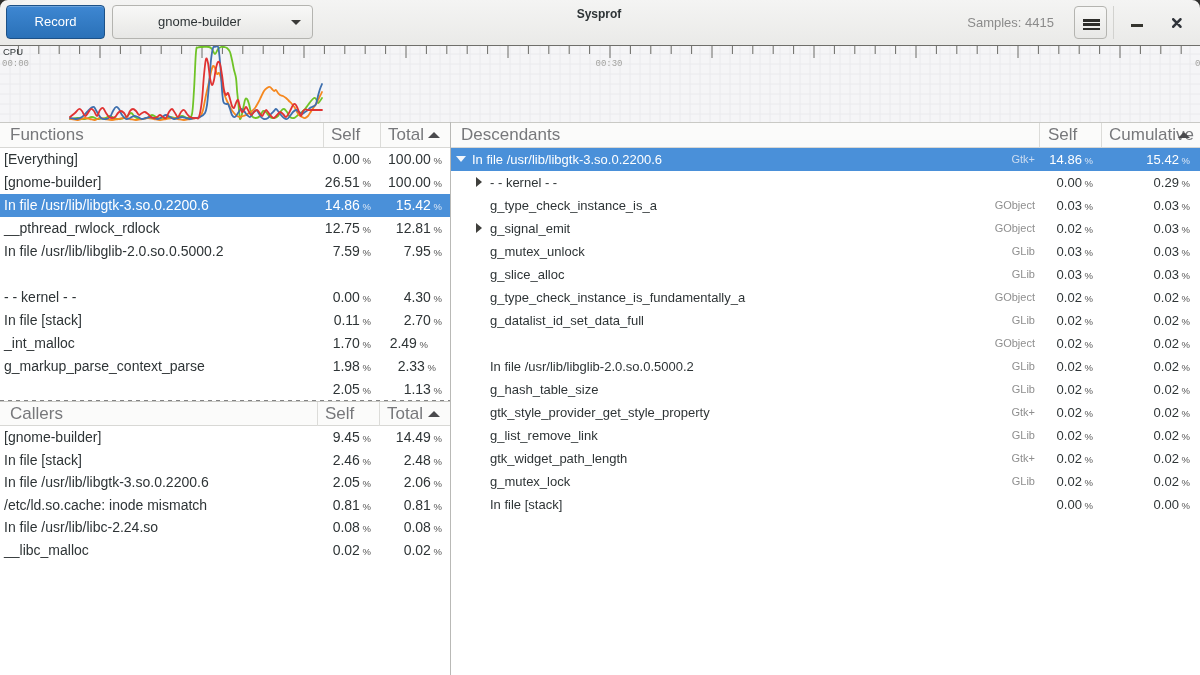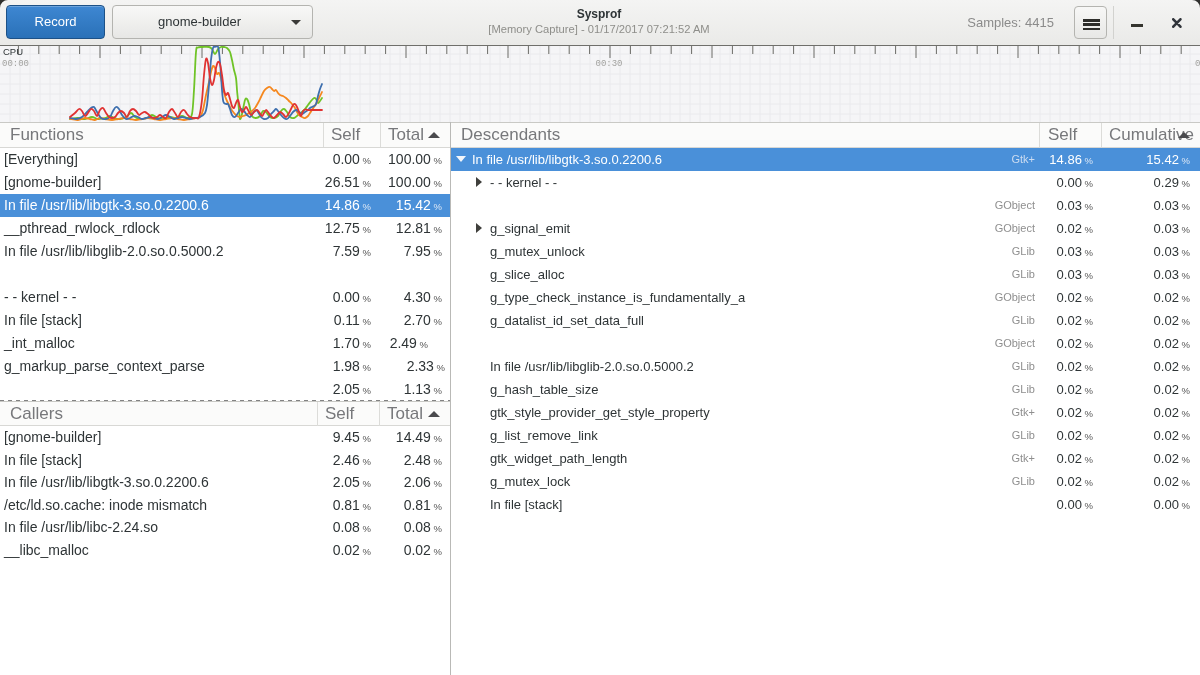--- a/index.html
+++ b/index.html
@@ -67,21 +67,20 @@
   border-left:6.5px solid #3f3f3c; }
 .dash { position:absolute; left:0; top:278px; width:450px; height:1px;
   background:repeating-linear-gradient(to right,#828282 0 4px,transparent 4px 8px); }
 </style></head>
 <body>
 <div class="win">
   <div class="hb">
     <div class="btn combo">gnome-builder<span class="arr"></span></div>
     <div class="btn rec">Record</div>
     <div class="title">Sysprof</div>
-    <div class="subtitle">[Memory Capture] - 01/17/2017 07:21:52 AM</div>
     <div class="samples">Samples: 4415</div>
     <div class="btn menu">
         <i style="top:11.8px"></i>
         <i style="top:16.2px"></i>
         <i style="top:20.6px"></i>
       </div>
     <div class="hsep"></div>
     <div class="minim"></div>
     <svg style="position:absolute;left:1172px;top:18px" width="10" height="10" viewBox="0 0 10 10">
       <path d="M1.3 1.3 L8.4 8.7 M8.4 1.3 L1.3 8.7" stroke="#30343a" stroke-width="2.6" stroke-linecap="round"></path>
@@ -338,21 +337,21 @@
           <span class="cell" style="left:380px;width:71px;padding-right:9px"><span class="n">2.70</span><span class="u"> %</span></span>
         </div>
         <div class="row" style="top:210px;width:450px">
           <span class="fname">_int_malloc</span>
           <span class="cell" style="left:323px;width:57px;padding-right:9px"><span class="n">1.70</span><span class="u"> %</span></span>
           <span class="cell" style="left:380px;width:71px;padding-right:23px"><span class="n">2.49</span><span class="u"> %</span></span>
         </div>
         <div class="row" style="top:233px;width:450px">
           <span class="fname">g_markup_parse_context_parse</span>
           <span class="cell" style="left:323px;width:57px;padding-right:9px"><span class="n">1.98</span><span class="u"> %</span></span>
-          <span class="cell" style="left:380px;width:71px;padding-right:6px"><span class="n">2.33</span><span class="u"> %</span></span>
+          <span class="cell" style="left:380px;width:71px;padding-right:15px"><span class="n">2.33</span><span class="u"> %</span></span>
         </div>
         <div class="row" style="top:256px;width:450px">
           <span class="cell" style="left:323px;width:57px;padding-right:9px"><span class="n">2.05</span><span class="u"> %</span></span>
           <span class="cell" style="left:380px;width:71px;padding-right:9px"><span class="n">1.13</span><span class="u"> %</span></span>
         </div>
       <div class="dash"></div>
       <div class="th" style="top:279px;height:25px">
         <span class="lbl" style="left:10px">Callers</span>
         <span class="vs" style="left:317px"></span>
         <span class="lbl" style="left:325px">Self</span>
@@ -407,20 +406,21 @@
           <span class="cell" style="left:588px;width:62px;padding-right:8px"><span class="n">14.86</span><span class="u"> %</span></span>
           <span class="cell" style="left:650px;width:99px;padding-right:10px"><span class="n">15.42</span><span class="u"> %</span></span>
         </div>
         <div class="row" style="top:49px;width:749px">
           <span class="expr" style="left:25px"></span>
           <span class="fname" style="left:39px">- - kernel - -</span>
           <span class="cell" style="left:588px;width:62px;padding-right:8px"><span class="n">0.00</span><span class="u"> %</span></span>
           <span class="cell" style="left:650px;width:99px;padding-right:10px"><span class="n">0.29</span><span class="u"> %</span></span>
         </div>
         <div class="row" style="top:72px;width:749px">
+          <span class="fname" style="left:39px">g_type_check_instance_is_a</span>
           <span class="tag">GObject</span>
           <span class="cell" style="left:588px;width:62px;padding-right:8px"><span class="n">0.03</span><span class="u"> %</span></span>
           <span class="cell" style="left:650px;width:99px;padding-right:10px"><span class="n">0.03</span><span class="u"> %</span></span>
         </div>
         <div class="row" style="top:95px;width:749px">
           <span class="expr" style="left:25px"></span>
           <span class="fname" style="left:39px">g_signal_emit</span>
           <span class="tag">GObject</span>
           <span class="cell" style="left:588px;width:62px;padding-right:8px"><span class="n">0.02</span><span class="u"> %</span></span>
           <span class="cell" style="left:650px;width:99px;padding-right:10px"><span class="n">0.03</span><span class="u"> %</span></span>

